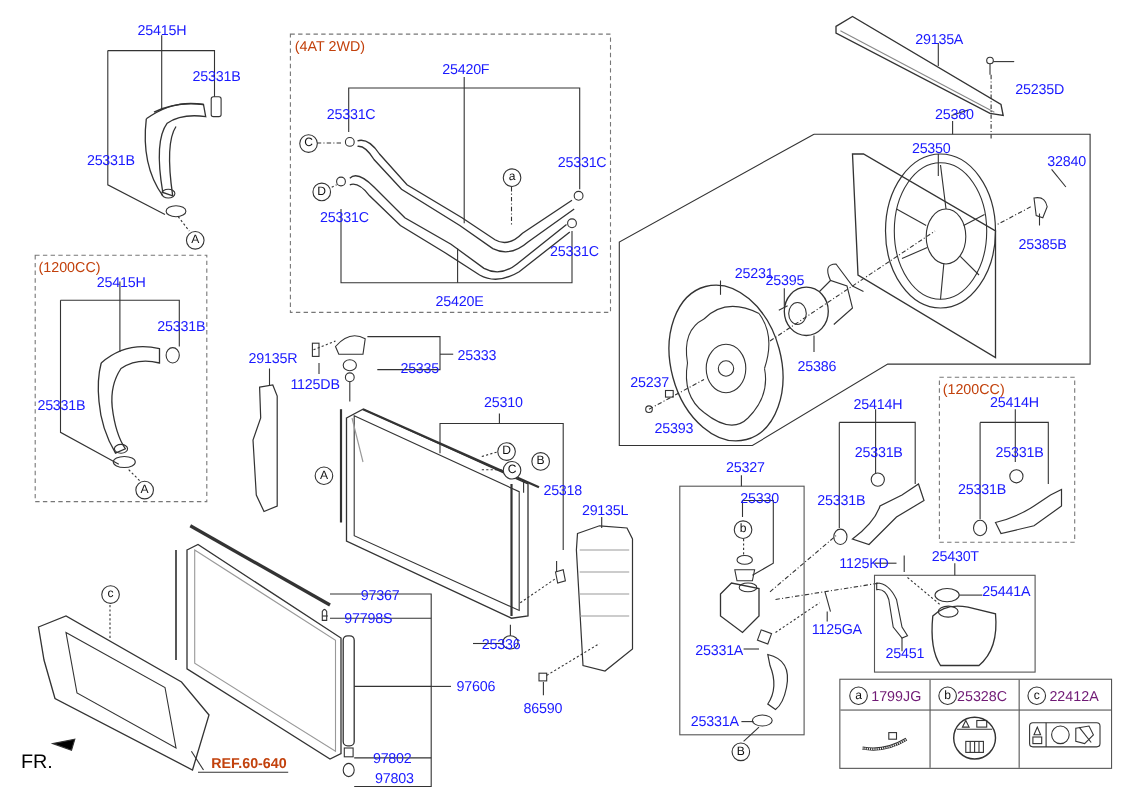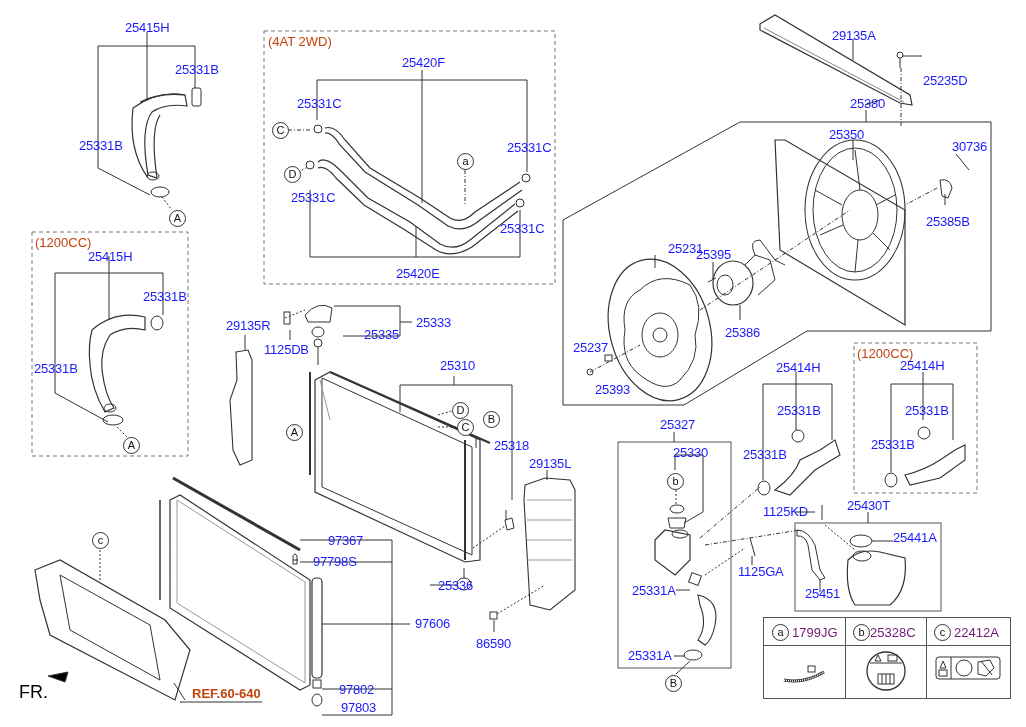--- a/index.html
+++ b/index.html
@@ -274,21 +274,21 @@
 <div class="lbl clickable" style="left:507px;top:141px;">25331C</div>
 <div class="lbl clickable" style="left:291px;top:191px;">25331C</div>
 <div class="lbl clickable" style="left:500px;top:222px;">25331C</div>
 <div class="lbl clickable" style="left:396px;top:267px;">25420E</div>
 
 <div class="lbl clickable" style="left:832px;top:29px;">29135A</div>
 <div class="lbl clickable" style="left:923px;top:50px;margin-top:24px;">25235D</div>
 <div class="lbl clickable" style="left:850px;top:97px;">25380</div>
 
 <div class="lbl clickable" style="left:829px;top:128px;">25350</div>
-<div class="lbl clickable" style="left:952px;top:140px;">30736</div>
+<div class="lbl clickable" style="left:952px;top:140px;">32840</div>
 <div class="lbl clickable" style="left:926px;top:215px;">25385B</div>
 <div class="lbl clickable" style="left:638px;top:242px;margin-left:30px;">25231</div>
 <div class="lbl clickable" style="left:696px;top:248px;">25395</div>
 <div class="lbl clickable" style="left:725px;top:326px;">25386</div>
 <div class="lbl clickable" style="left:573px;top:341px;">25237</div>
 <div class="lbl clickable" style="left:595px;top:383px;">25393</div>
 
 <div class="lbl clickable" style="left:226px;top:319px;">29135R</div>
 <div class="lbl clickable" style="left:264px;top:343px;">1125DB</div>
 <div class="lbl clickable" style="left:416px;top:316px;">25333</div>

